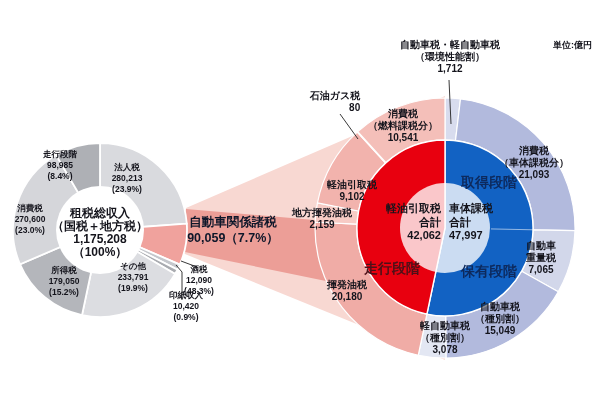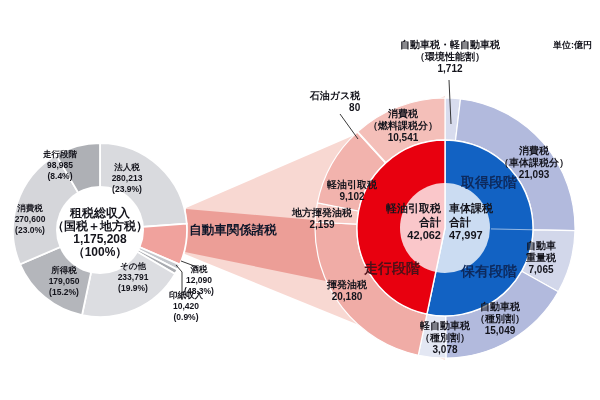--- a/index.html
+++ b/index.html
@@ -157,16 +157,17 @@
         <div>取得段階</div>
       </div>
       <div class="lab stage" style="left: 489px; top: 271px;">
         <div>保有段階</div>
       </div>
       <div class="lab stage stage-red" style="left: 392px; top: 268px;">
         <div>走行段階</div>
       </div>
       <div class="lab bridge" style="left: 233px; top: 230px;">
         <div>自動車関係諸税</div>
+        <div>90,059（7.7%）</div>
       </div>
     </div>
   <div class="unit">単位:億円</div>
 </div>
 
 </body></html>

